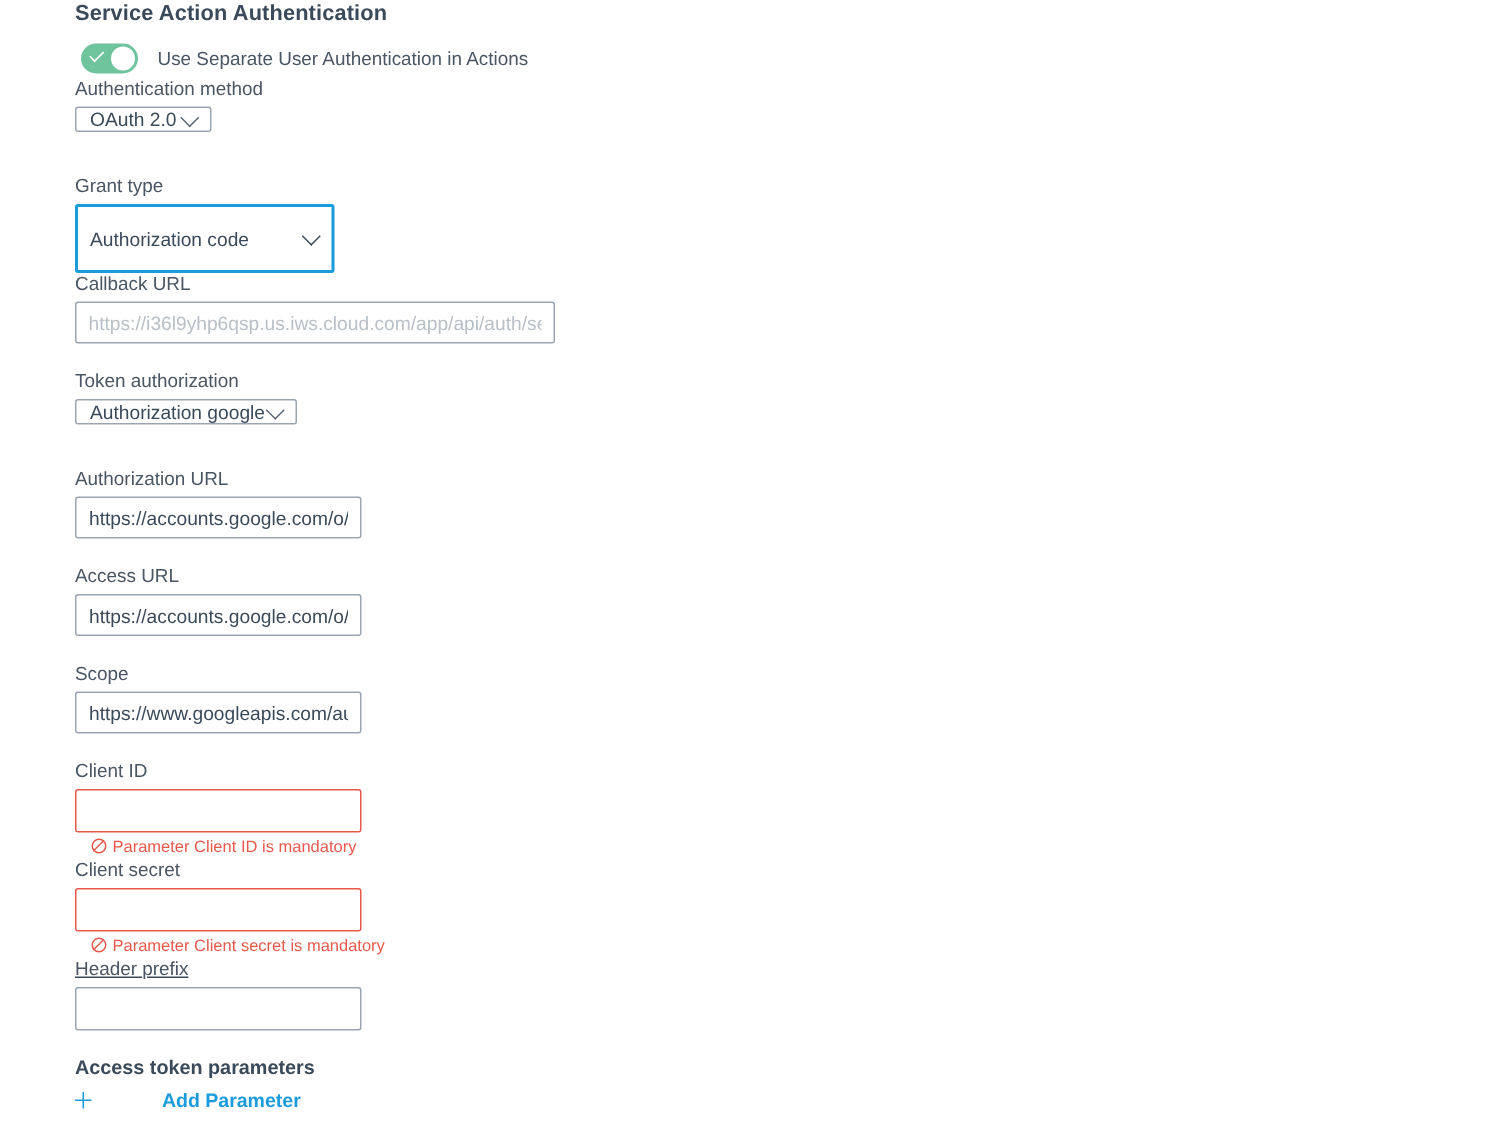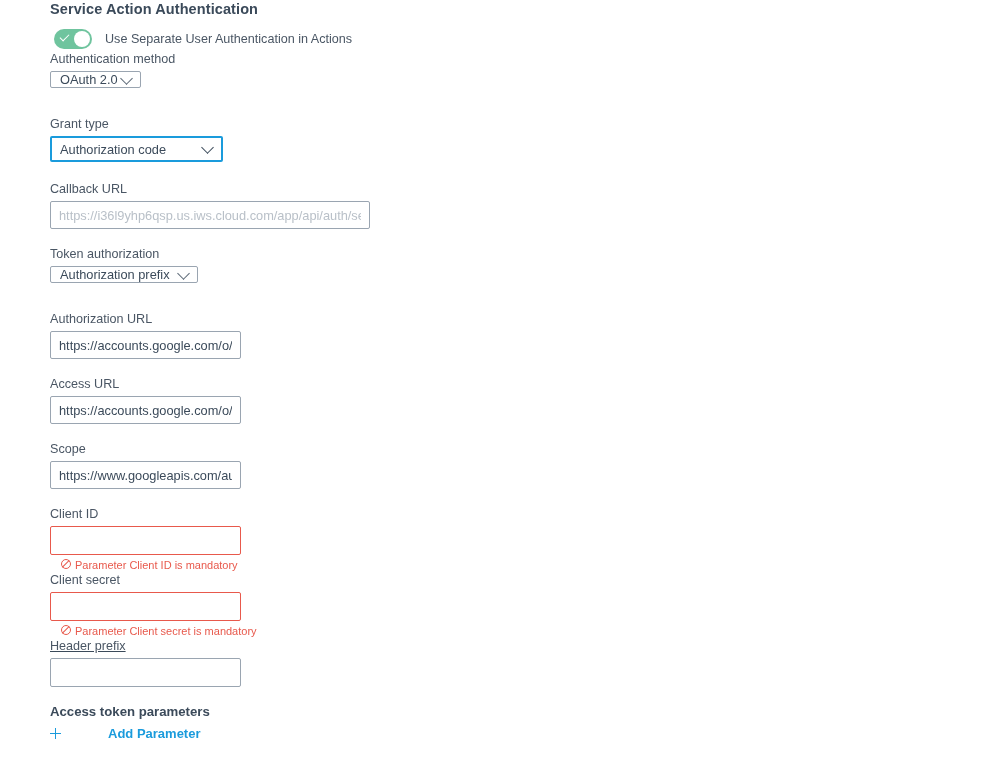--- a/index.html
+++ b/index.html
@@ -228,35 +228,35 @@
   <div class="field" style="top:51px;">
     <div class="field-label">Authentication method</div>
     <div class="select" style="width:91px;">
       <span>OAuth 2.0</span>
       <span class="chev"></span>
     </div>
   </div>
 
   <div class="field" style="top:116px;">
     <div class="field-label">Grant type</div>
-    <div class="select focused" style="width:173px;height:26px;">
+    <div class="select focused" style="width:173px;height:46px;">
       <span>Authorization code</span>
       <span class="chev"></span>
     </div>
   </div>
 
   <div class="field" style="top:181px;">
     <div class="field-label">Callback URL</div>
     <input class="input muted" style="width: 320px;" readonly="" placeholder="https://i36l9yhp6qsp.us.iws.cloud.com/app/api/auth/servic">
   </div>
 
   <div class="field" style="top:246px;">
     <div class="field-label">Token authorization</div>
     <div class="select" style="width:148px;">
-      <span>Authorization prefix</span>
+      <span>Authorization google</span>
       <span class="chev"></span>
     </div>
   </div>
 
   <div class="field" style="top:311px;">
     <div class="field-label">Authorization URL</div>
     <input class="input" style="width: 191px;" value="https://accounts.google.com/o/oauth2/auth">
   </div>
 
   <div class="field" style="top:376px;">

